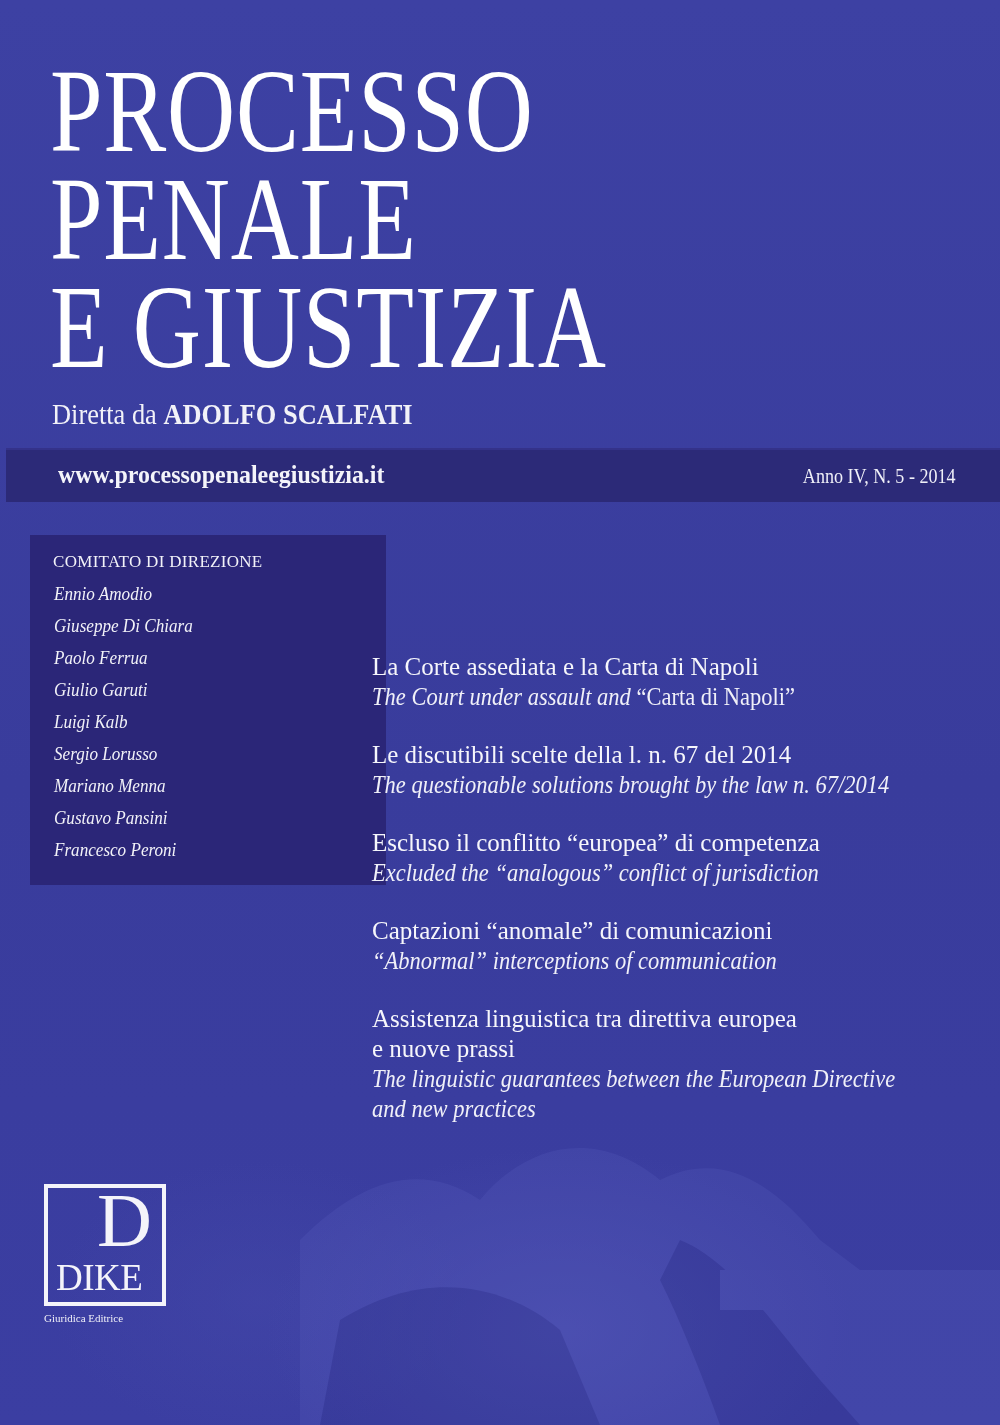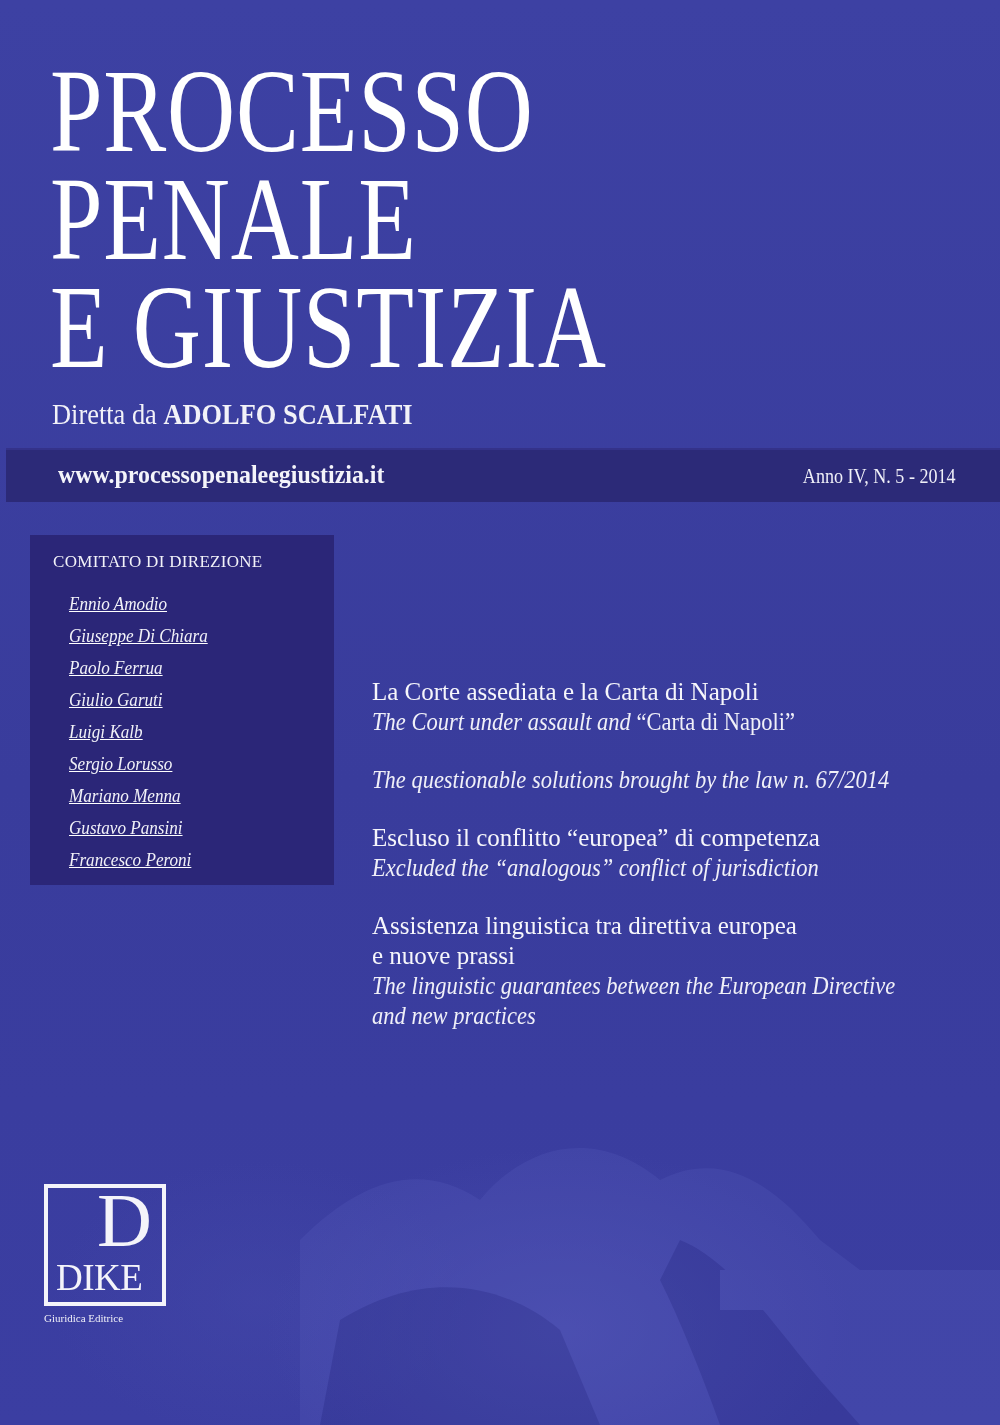--- a/index.html
+++ b/index.html
@@ -87,38 +87,37 @@
       font-size: 21px;
       color: #f0f0f8;
       transform: scaleX(0.86);
       transform-origin: right top;
       white-space: nowrap;
     }
     .committee {
       position: absolute;
       left: 30px;
       top: 535px;
-      width: 304px;
+      width: 356px;
       height: 350px;
       background: #2b2678;
       box-sizing: border-box;
       padding: 17px 0 0 23px;
     }
     .committee-heading {
       font-size: 17px;
       letter-spacing: 0.3px;
       color: #f2f2f8;
       margin-bottom: 6px;
       white-space: nowrap;
     }
     .committee-list {
       list-style: none;
-      margin: 16px;
+      margin: 1px;
       padding: 0;
-      text-decoration: underline;
     }
     .committee-list li {
       font-style: italic;
       font-size: 19px;
       line-height: 32px;
       color: #f2f2f8;
       white-space: nowrap;
       transform: scaleX(0.9);
       transform-origin: left center;
     }
@@ -129,21 +128,20 @@
       width: 610px;
     }
     .article {
       margin-bottom: 28px;
     }
     .article-it {
       font-size: 25px;
       line-height: 30px;
       color: #f6f6fb;
       white-space: pre-line;
-      margin-top: 25px;
     }
     .article-en {
       font-style: italic;
       font-size: 25px;
       line-height: 30px;
       color: #f0f0f8;
       white-space: pre-line;
       transform: scaleX(0.9);
       transform-origin: left top;
     }
@@ -228,25 +226,30 @@
       <li>Francesco Peroni</li>
     </ul>
   </div>
 
   <div class="articles">
     <div class="article">
       <div class="article-it">La Corte assediata e la Carta di Napoli</div>
       <div class="article-en"><span>The Court under assault and </span><span class="upright">“Carta di Napoli”</span></div>
     </div>
     <div class="article">
+      <div class="article-it">Le discutibili scelte della l. n. 67 del 2014</div>
       <div class="article-en">The questionable solutions brought by the law n. 67/2014</div>
     </div>
     <div class="article">
       <div class="article-it">Escluso il conflitto “europea” di competenza</div>
       <div class="article-en">Excluded the “analogous” conflict of jurisdiction</div>
+    </div>
+    <div class="article">
+      <div class="article-it">Captazioni “anomale” di comunicazioni</div>
+      <div class="article-en">“Abnormal” interceptions of communication</div>
     </div>
     <div class="article">
       <div class="article-it">Assistenza linguistica tra direttiva europea
 e nuove prassi</div>
       <div class="article-en">The linguistic guarantees between the European Directive
 and new practices</div>
     </div>
   </div>
 
   <div class="publisher">

